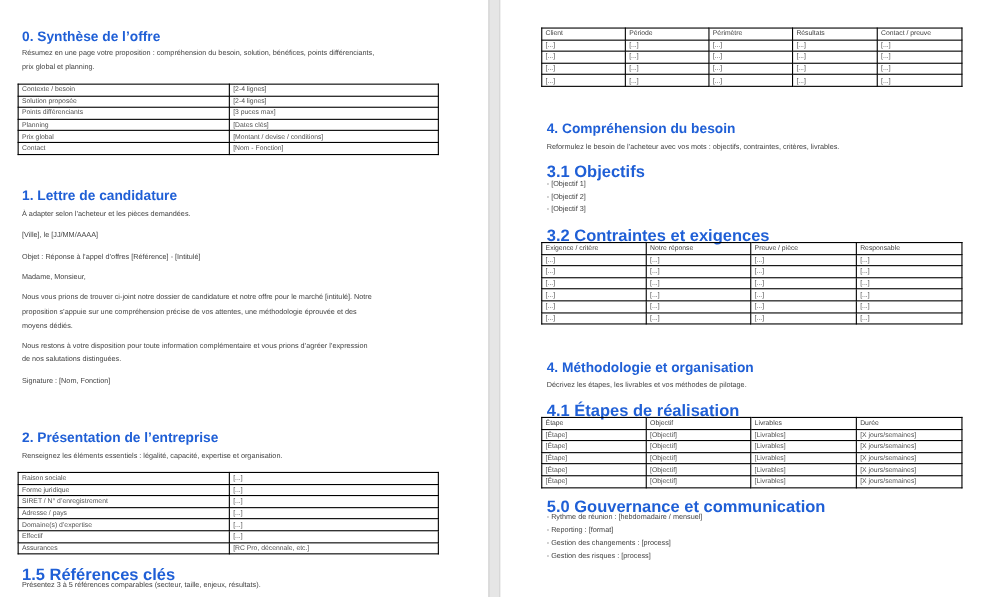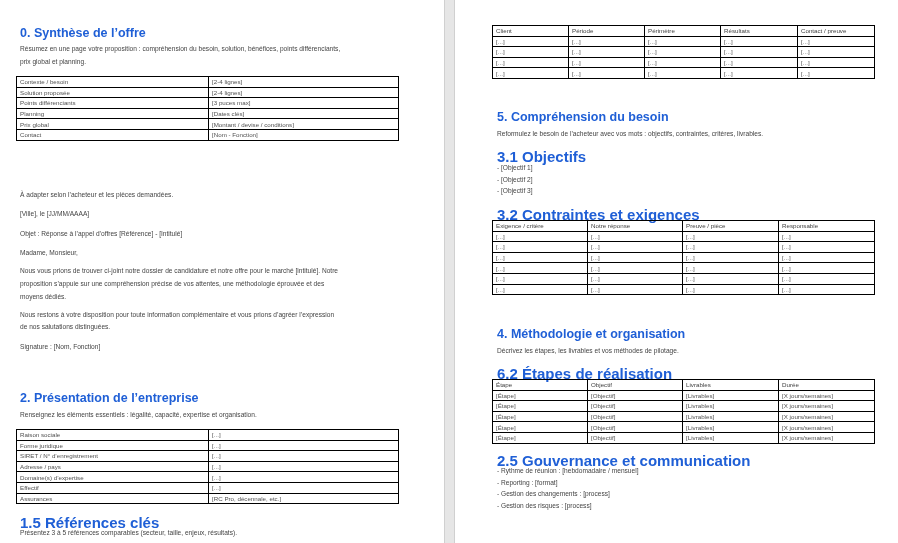--- a/index.html
+++ b/index.html
@@ -67,20 +67,21 @@
           <td>Prix global</td>
           <td>[Montant / devise / conditions]</td>
         </tr>
         <tr>
           <td>Contact</td>
           <td>[Nom - Fonction]</td>
         </tr>
       </tbody>
   </table>
 
+  <h1 class="h abs" style="left:20px; top:171px;">1. Lettre de candidature</h1>
   <p class="t abs" style="left:20px; top:189px;">À adapter selon l’acheteur et les pièces demandées.</p>
   <p class="t abs" style="left:20px; top:208px;">[Ville], le [JJ/MM/AAAA]</p>
   <p class="t abs" style="left:20px; top:228px;">Objet : Réponse à l’appel d’offres [Référence] - [Intitulé]</p>
   <p class="t abs" style="left:20px; top:247px;">Madame, Monsieur,</p>
   <p class="t abs" style="left:20px; top:265px;">Nous vous prions de trouver ci-joint notre dossier de candidature et notre offre pour le marché [intitulé]. Notre</p>
   <p class="t abs" style="left:20px; top:278px;">proposition s’appuie sur une compréhension précise de vos attentes, une méthodologie éprouvée et des</p>
   <p class="t abs" style="left:20px; top:291px;">moyens dédiés.</p>
   <p class="t abs" style="left:20px; top:309px;">Nous restons à votre disposition pour toute information complémentaire et vous prions d’agréer l’expression</p>
   <p class="t abs" style="left:20px; top:321px;">de nos salutations distinguées.</p>
   <p class="t abs" style="left:20px; top:341px;">Signature : [Nom, Fonction]</p>
@@ -175,21 +176,21 @@
         <tr>
           <td>[...]</td>
           <td>[...]</td>
           <td>[...]</td>
           <td>[...]</td>
           <td>[...]</td>
         </tr>
       </tbody>
   </table>
 
-  <h1 class="h abs" style="left:42px; top:110px;">5. Compréhension du besoin</h1>
+  <h1 class="h abs" style="left:42px; top:110px;">4. Compréhension du besoin</h1>
   <p class="t abs" style="left:42px; top:128px;">Reformulez le besoin de l’acheteur avec vos mots : objectifs, contraintes, critères, livrables.</p>
 
   <h2 class="h abs" style="left:42px; top:148px;">3.1 Objectifs</h2>
   <div class="abs" style="left:42px; top:162px;">
     <p class="bullet">- [Objectif 1]</p>
     <p class="bullet">- [Objectif 2]</p>
     <p class="bullet">- [Objectif 3]</p>
   </div>
 
   <h2 class="h abs" style="left:42px; top:206px;">3.2 Contraintes et exigences</h2>
@@ -244,21 +245,21 @@
           <td>[...]</td>
           <td>[...]</td>
           <td>[...]</td>
         </tr>
       </tbody>
   </table>
 
   <h1 class="h abs" style="left:42px; top:327px;">4. Méthodologie et organisation</h1>
   <p class="t abs" style="left:42px; top:345px;">Décrivez les étapes, les livrables et vos méthodes de pilotage.</p>
 
-  <h2 class="h abs" style="left:42px; top:365px;">6.2 Étapes de réalisation</h2>
+  <h2 class="h abs" style="left:42px; top:365px;">4.1 Étapes de réalisation</h2>
   <table class="grid" id="tbl-etapes" style="left:37px; top:379px; width:382px;">
     <colgroup>
         <col style="width:95px">
         <col style="width:95px">
         <col style="width:96px">
         <col style="width:96px">
       </colgroup>
     <thead id="thead-etapes">
         <tr>
           <th>Étape</th>
@@ -294,20 +295,20 @@
         </tr>
         <tr>
           <td>[Étape]</td>
           <td>[Objectif]</td>
           <td>[Livrables]</td>
           <td>[X jours/semaines]</td>
         </tr>
       </tbody>
   </table>
 
-  <h2 class="h abs" style="left:42px; top:452px;">2.5 Gouvernance et communication</h2>
+  <h2 class="h abs" style="left:42px; top:452px;">5.0 Gouvernance et communication</h2>
   <div class="abs" style="left:42px; top:465px;">
     <p class="bullet">- Rythme de réunion : [hebdomadaire / mensuel]</p>
     <p class="bullet">- Reporting : [format]</p>
     <p class="bullet">- Gestion des changements : [process]</p>
     <p class="bullet">- Gestion des risques : [process]</p>
   </div>
 </div>
 
 </body></html>

